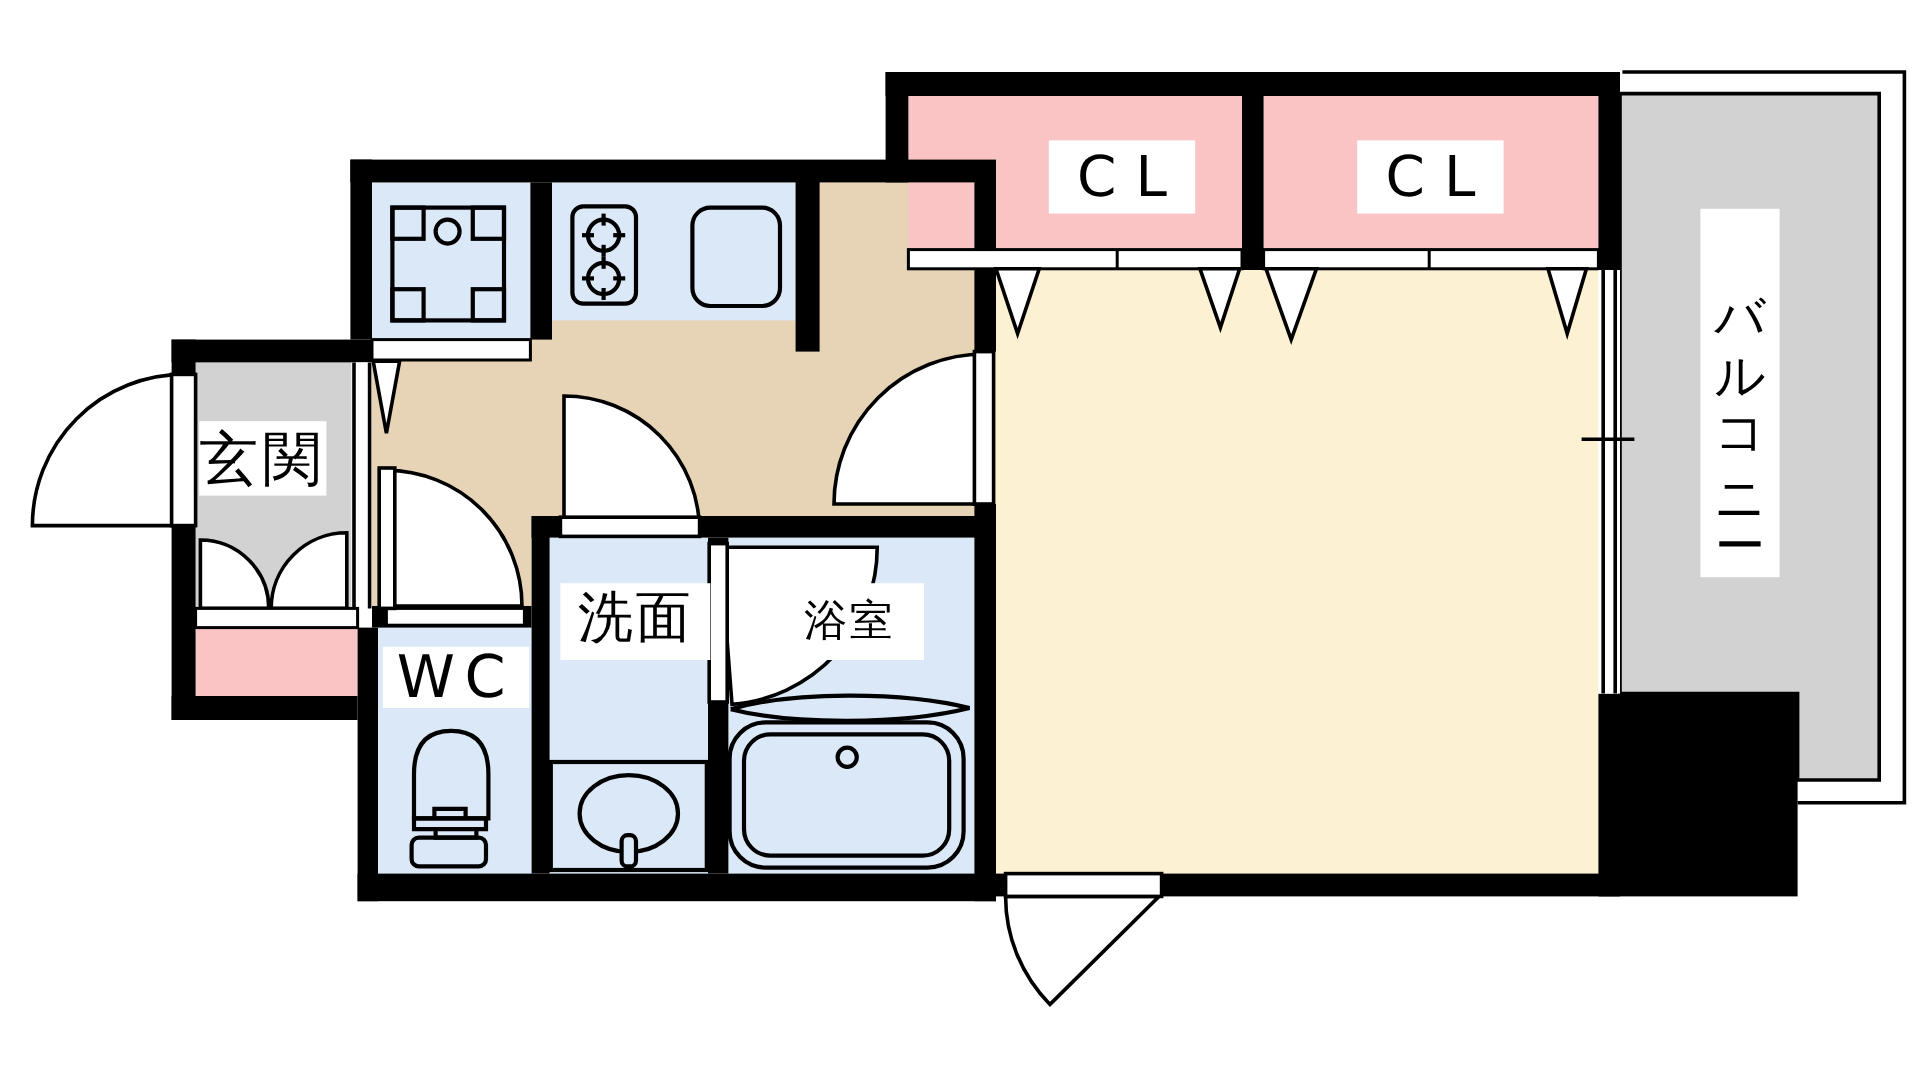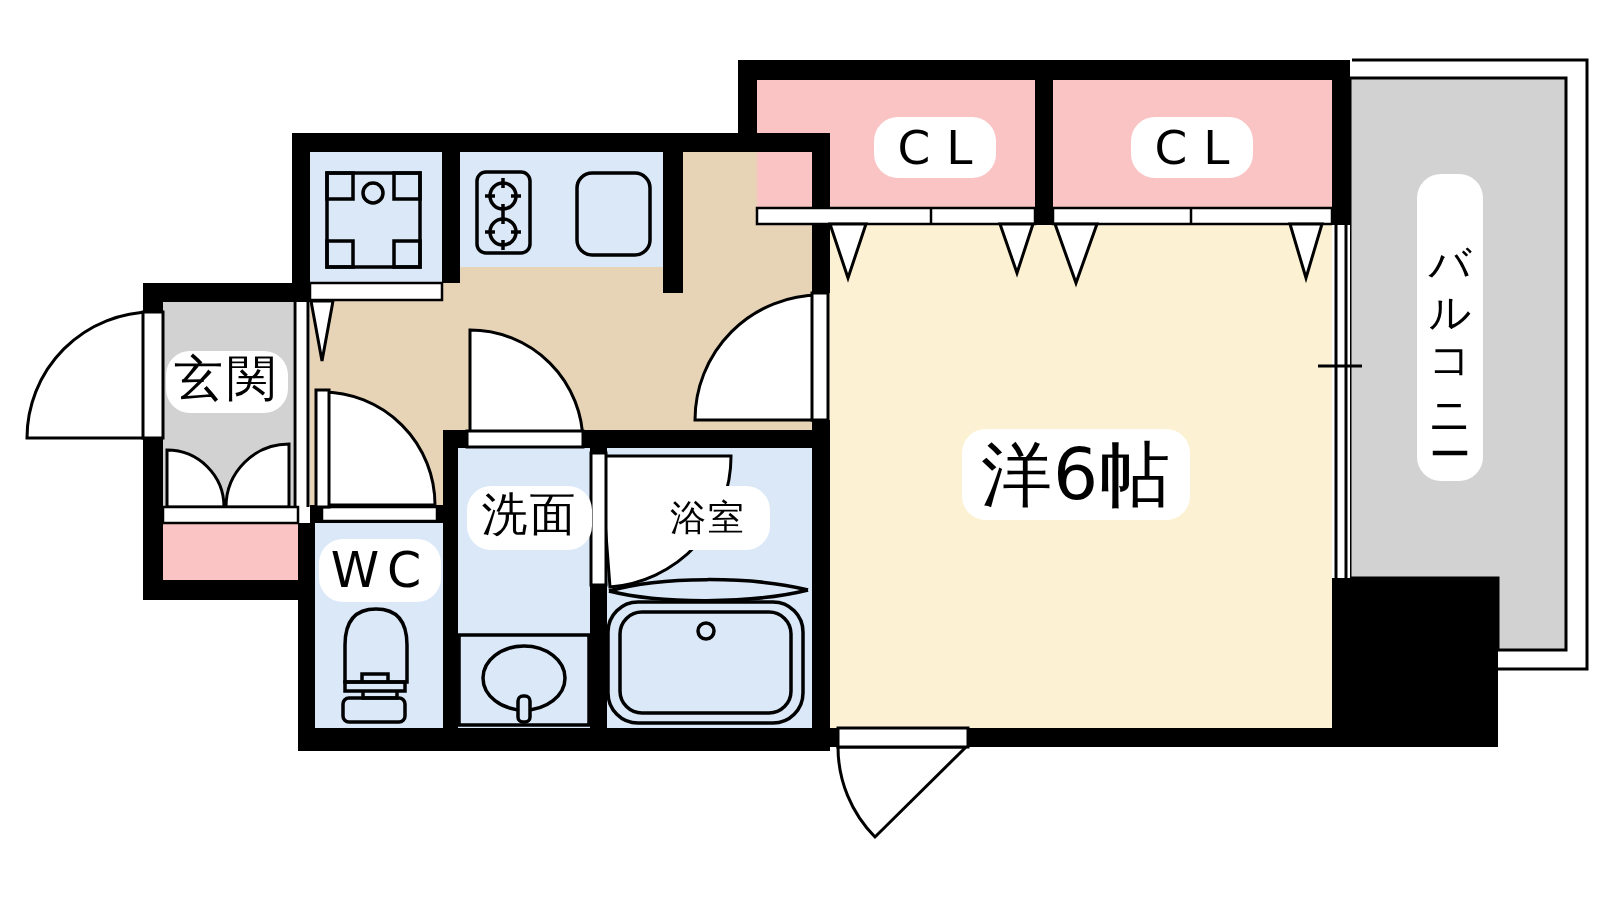--- a/index.html
+++ b/index.html
@@ -5,24 +5,23 @@
   html,body{margin:0;padding:0;background:#fff;}
   #stage{
     position:relative;width:1600px;height:900px;background:#ffffff;
     font-family:"DejaVu Sans","Liberation Sans",sans-serif;overflow:hidden;
   }
   #plan-svg{position:absolute;left:0;top:0;}
   .lbl{
     position:absolute;display:flex;align-items:center;justify-content:center;
     background:#ffffff;color:#000;line-height:1;white-space:nowrap;
     font-family:"DejaVu Sans","Liberation Sans",sans-serif;
-    border-radius:24px;
   }
-  .lbl-genkan{left:166px;top:351px;width:122px;height:62px;font-size:49px;letter-spacing:4px;font-family:Liberation Mono, monospace;}
-  .lbl-wc{left:319px;top:539px;width:122px;height:63px;font-size:49px;letter-spacing:8px;}
+  .lbl-genkan{left:166px;top:351px;width:106px;height:62px;font-size:49px;letter-spacing:4px;}
+  .lbl-wc{left:319px;top:539px;width:122px;height:51px;font-size:49px;letter-spacing:8px;}
   .lbl-senmen{left:467px;top:486px;width:125px;height:64px;font-size:46px;letter-spacing:2px;font-family:Liberation Mono, monospace;}
   .lbl-bath{left:646px;top:486px;width:124px;height:64px;font-size:36px;letter-spacing:2px;}
   .lbl-cl1{left:874px;top:117px;width:122px;height:61px;font-size:47px;letter-spacing:16px;text-indent:16px;}
   .lbl-cl2{left:1131px;top:117px;width:122px;height:61px;font-size:47px;letter-spacing:16px;text-indent:16px;}
   .lbl-main{left:962px;top:429px;width:228px;height:91px;font-size:71px;letter-spacing:1px;}
   .lbl-balcony{
     left:1417px;top:174px;width:66px;height:307px;font-size:42px;
     writing-mode:vertical-rl;text-orientation:upright;letter-spacing:6px;
   }
 </style>
@@ -175,15 +174,14 @@
       </g>
     </g>
   </svg>
 
   <div class="lbl lbl-genkan">玄関</div>
   <div class="lbl lbl-wc">WC</div>
   <div class="lbl lbl-senmen">洗面</div>
   <div class="lbl lbl-bath">浴室</div>
   <div class="lbl lbl-cl1">CL</div>
   <div class="lbl lbl-cl2">CL</div>
-  <div class="lbl lbl-main">洋6帖</div>
   <div class="lbl lbl-balcony">バルコニー</div>
 </div>
 
 </body></html>

